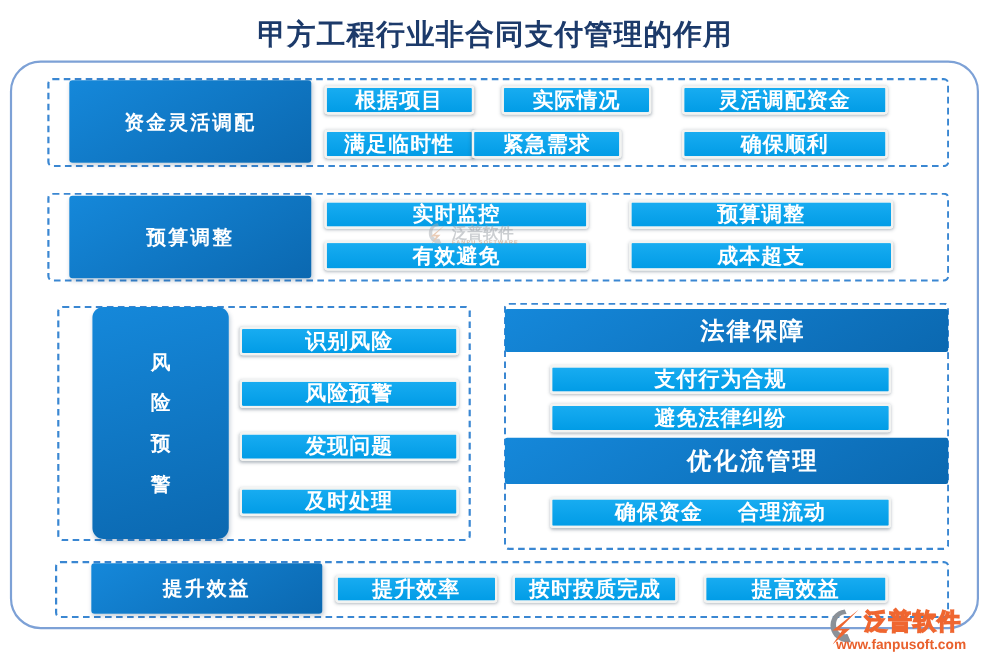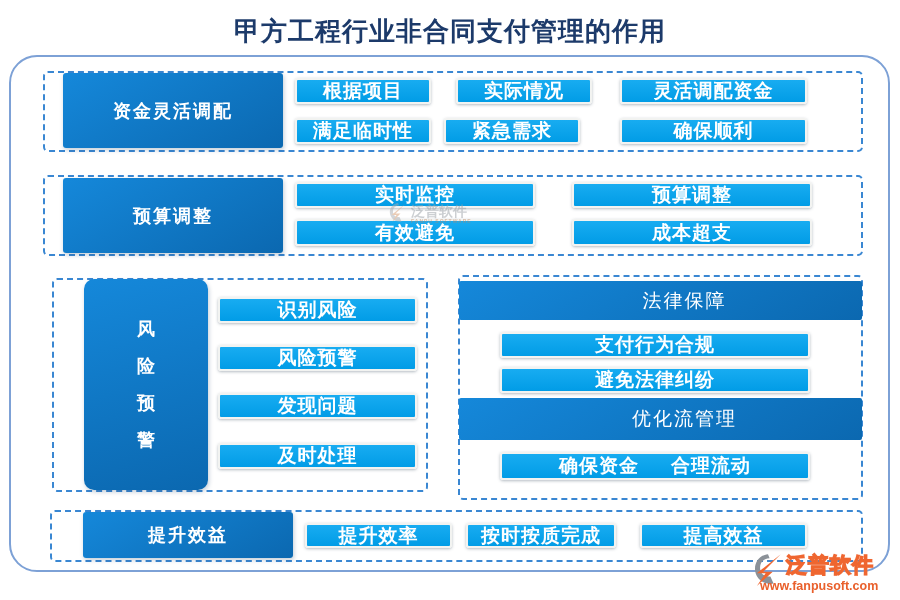--- a/index.html
+++ b/index.html
@@ -9,22 +9,22 @@
   .title{left:0;top:12px;width:900px;height:38px;text-align:center;line-height:38px;
          font-size:26px;font-weight:bold;color:#1c3a6a;letter-spacing:1px;}
   .frame{left:9px;top:55px;width:881px;height:517px;border:2px solid #7da1d6;border-radius:28px;}
   .dashbox{border:2px dashed #3a87d2;border-radius:5px;background:transparent;}
   .bigbox{background:linear-gradient(150deg,#1588da 0%,#0b68b0 100%);color:#fff;font-weight:bold;
           font-size:18px;display:flex;align-items:center;justify-content:center;border-radius:3px;
           box-shadow:1px 2px 4px rgba(20,60,100,.25);letter-spacing:2px;}
   .btn{background:linear-gradient(180deg,#18acf1 0%,#019ce6 100%);border:2px solid #f2f3f1;
        border-radius:3px;box-shadow:0 1px 3px rgba(40,60,80,.35);color:#fff;font-weight:bold;
        font-size:19px;display:flex;align-items:center;justify-content:center;letter-spacing:1px;}
-  .headerbar{background:linear-gradient(150deg,#1588da 0%,#0b68b0 100%);color:#fff;font-weight:normal;
-       font-size:19px;display:flex;align-items:center;justify-content:center;border-radius:2px;
+  .headerbar{background:linear-gradient(150deg,#1588da 0%,#0b68b0 100%);color:#fff;font-weight:bold;
+       font-size:22px;display:flex;align-items:center;justify-content:center;border-radius:2px;
        letter-spacing:2px;padding-left:48px;}
   .vertbox{background:linear-gradient(165deg,#1588da 0%,#0b68b0 100%);border-radius:10px;color:#fff;
        font-weight:bold;font-size:18px;display:flex;flex-direction:column;align-items:center;
        justify-content:center;box-shadow:1px 2px 4px rgba(20,60,100,.25);}
   .vertbox span{line-height:37px;display:block;}
   .flowbtn span{margin:0 16px;}
   .watermark{display:flex;align-items:center;opacity:.5;z-index:6;pointer-events:none;}
   .watermark .wm-txt{font-size:14px;font-weight:bold;color:#9aa0a6;line-height:13px;}
   .watermark .wm-sub{font-size:5px;color:#b9845f;font-weight:bold;letter-spacing:1px;}
   .logo{z-index:7;}
@@ -39,21 +39,21 @@
 
   <div class="abs title">甲方工程行业非合同支付管理的作用</div>
   <div class="abs frame"></div>
 
   <div class="abs dashbox" style="left:43px;top:71px;width:820px;height:81px;"></div>
   <div class="abs bigbox" style="left:63px;top:73px;width:220px;height:75px;">资金灵活调配</div>
   <div class="abs btn" style="left:295px;top:78px;width:136px;height:26px;">根据项目</div>
   <div class="abs btn" style="left:456px;top:78px;width:136px;height:26px;">实际情况</div>
   <div class="abs btn" style="left:620px;top:78px;width:187px;height:26px;">灵活调配资金</div>
   <div class="abs btn" style="left:295px;top:118px;width:136px;height:26px;">满足临时性</div>
-  <div class="abs btn" style="left:444px;top:118px;width:136px;height:26px;">紧急需求</div>
+  <div class="abs btn" style="left:429px;top:118px;width:136px;height:26px;">紧急需求</div>
   <div class="abs btn" style="left:620px;top:118px;width:187px;height:26px;">确保顺利</div>
 
   <div class="abs dashbox" style="left:43px;top:175px;width:820px;height:81px;"></div>
   <div class="abs bigbox" style="left:63px;top:178px;width:220px;height:75px;">预算调整</div>
   <div class="abs btn" style="left:295px;top:182px;width:240px;height:26px;">实时监控</div>
   <div class="abs btn" style="left:572px;top:182px;width:240px;height:26px;">预算调整</div>
   <div class="abs btn" style="left:295px;top:219px;width:240px;height:27px;">有效避免</div>
   <div class="abs btn" style="left:572px;top:219px;width:240px;height:27px;">成本超支</div>
 
   <div class="abs watermark" style="left:388px;top:199px;width:110px;height:30px;">

